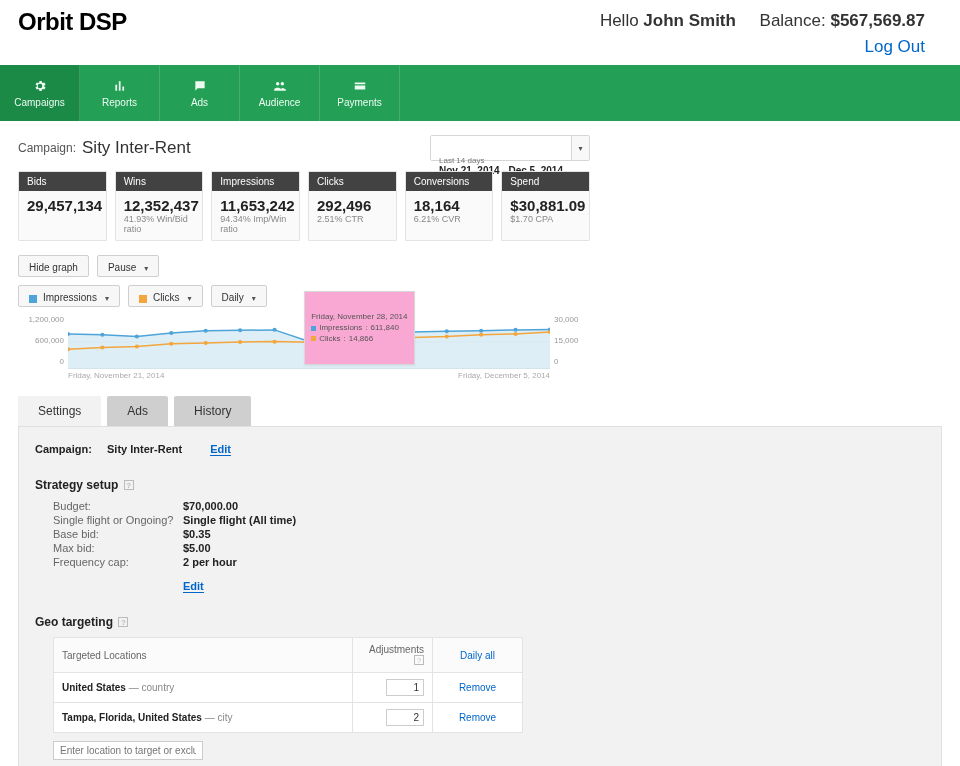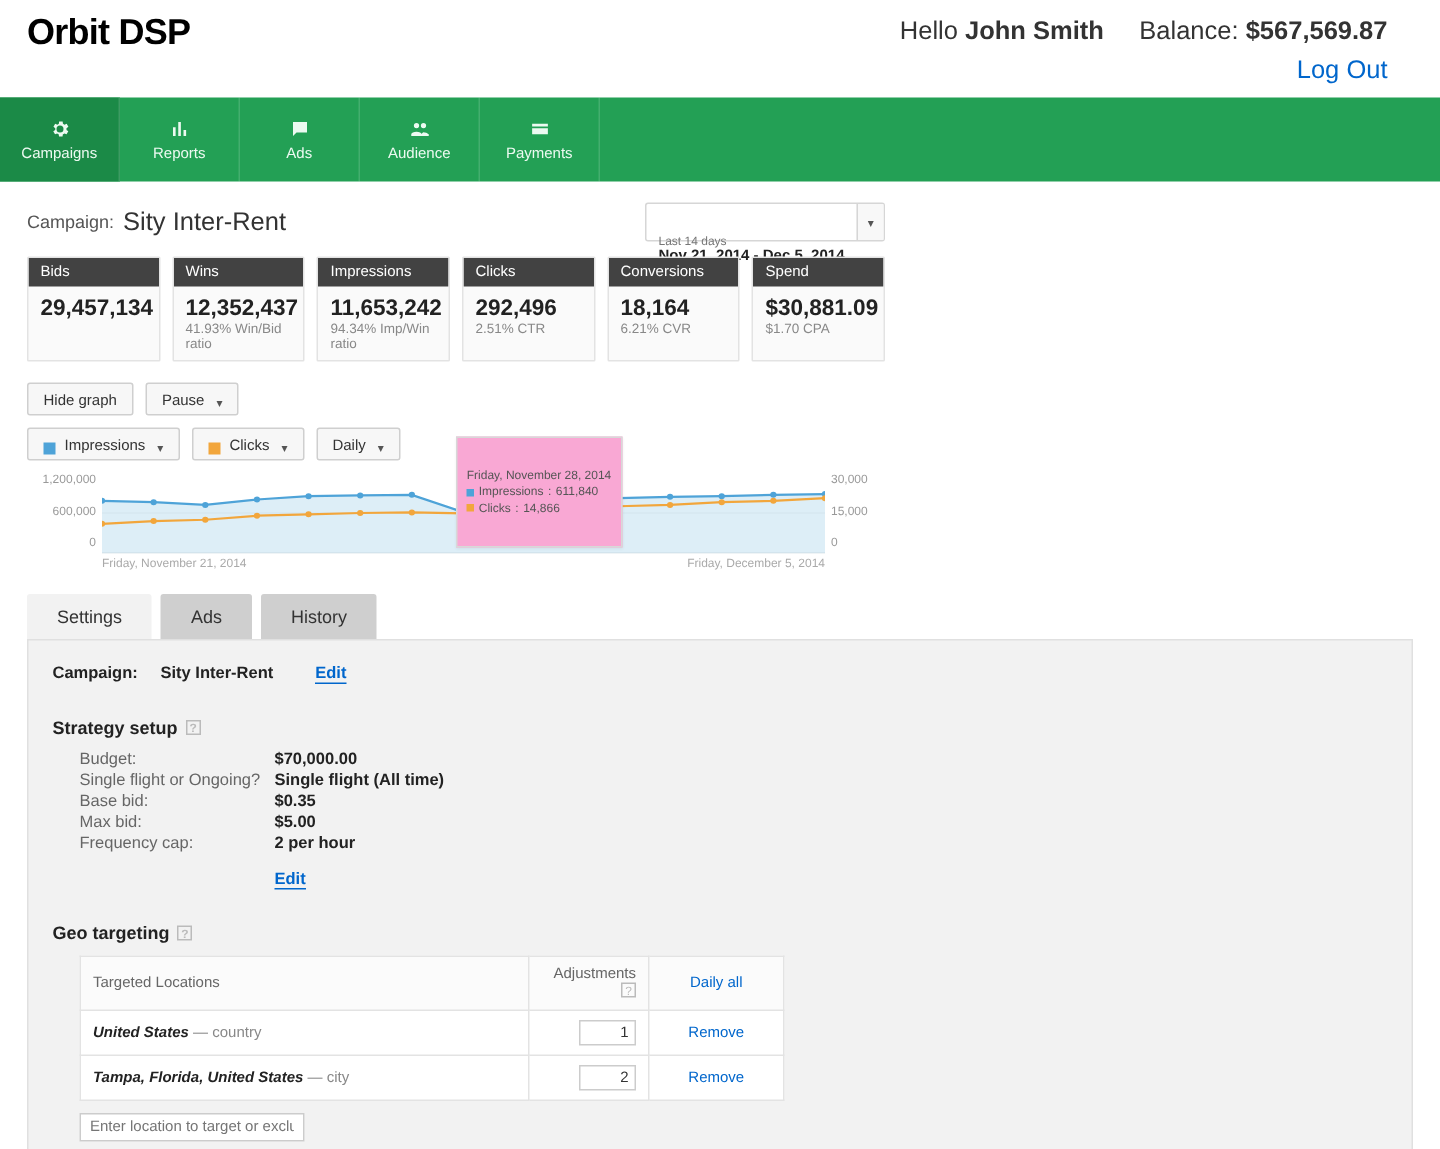--- a/index.html
+++ b/index.html
@@ -323,21 +323,21 @@
     color: #666;
   }
   .geo-table th.adj, .geo-table td.adj {
     text-align: right;
     width: 80px;
   }
   .geo-table th.act, .geo-table td.act {
     text-align: center;
     width: 90px;
   }
-  .geo-table .loc-main { font-weight: 700; color: #222; font-style: italic; }
+  .geo-table .loc-main { font-weight: 700; color: #222; }
   .geo-table .loc-type { color: #888; }
 
   .geo-input {
     width: 150px;
     padding: 3px 6px;
     border: 1px solid #ccc;
     font-size: 10px;
     color: #333;
     margin-top: 8px;
     background: #fff;

